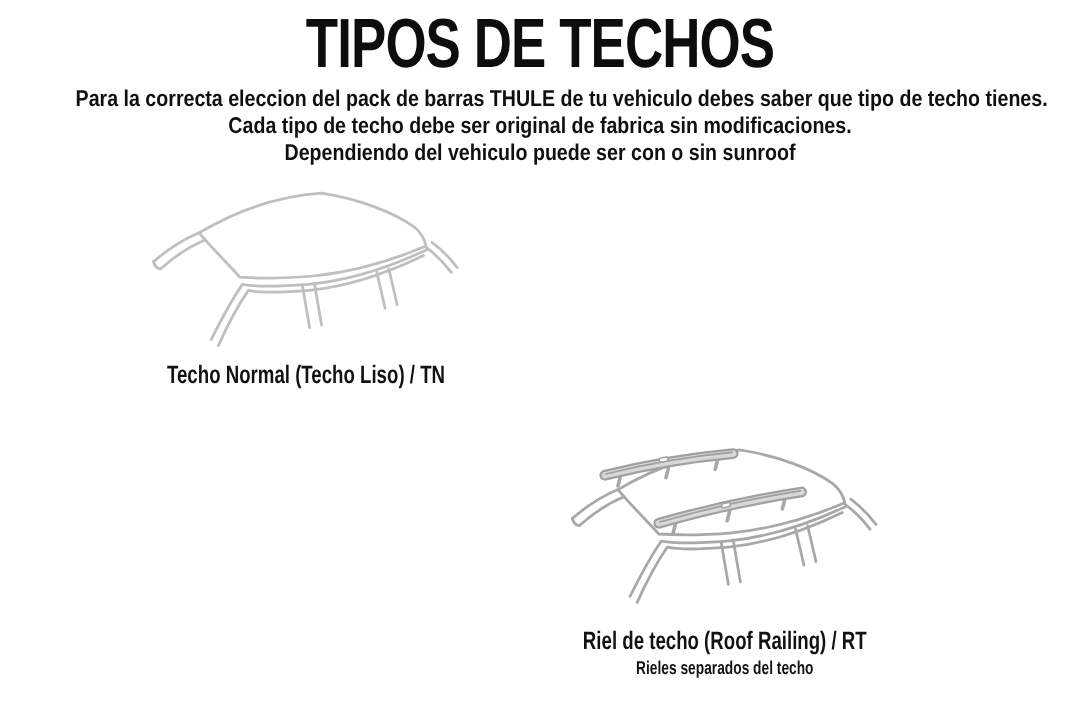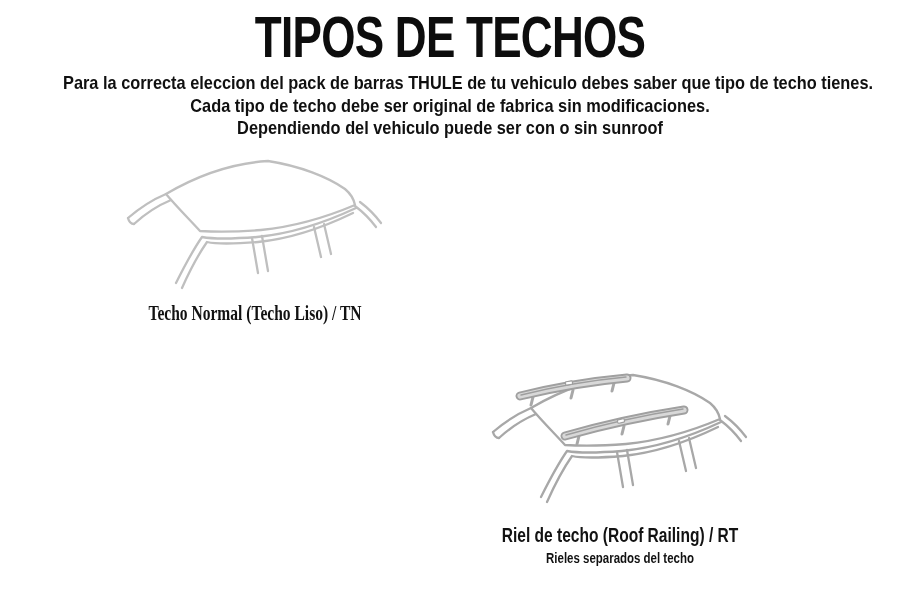--- a/index.html
+++ b/index.html
@@ -11,24 +11,24 @@
     font-size:58px;line-height:54px;font-weight:bold;color:#0d0d0d;
     transform:scaleX(0.76);transform-origin:50% 50%;letter-spacing:-1px;white-space:nowrap;
   }
   .intro{position:absolute;top:72px;left:0;width:900px;text-align:center;color:#101010;}
   .intro-line{
     font-size:19px;line-height:22.5px;font-weight:bold;white-space:nowrap;
     transform:scaleX(0.86);transform-origin:50% 50%;
   }
 
   .cell{position:absolute;width:320px;text-align:center;}
-  #cell-tn{left:95px;top:150px;font-family:Liberation Serif, serif;}
+  #cell-tn{left:95px;top:150px;}
   #cell-pf{left:468px;top:150px;}
   #cell-ra{left:95px;top:364px;}
-  #cell-rt{left:460px;top:364px;}
+  #cell-rt{left:444px;top:364px;}
 
   .roof-svg{width:310px;height:150px;display:block;margin:0 auto;filter:blur(0.3px);}
   .lite{color:#bfbfbf;}
   .dark{color:#a8a8a8;}
 
   .caption{
     font-size:21px;line-height:24px;font-weight:bold;color:#121212;white-space:nowrap;
     transform:scaleX(0.74);transform-origin:50% 50%;margin-top:1px;
   }
   .row2 .caption{margin-top:9px;}

